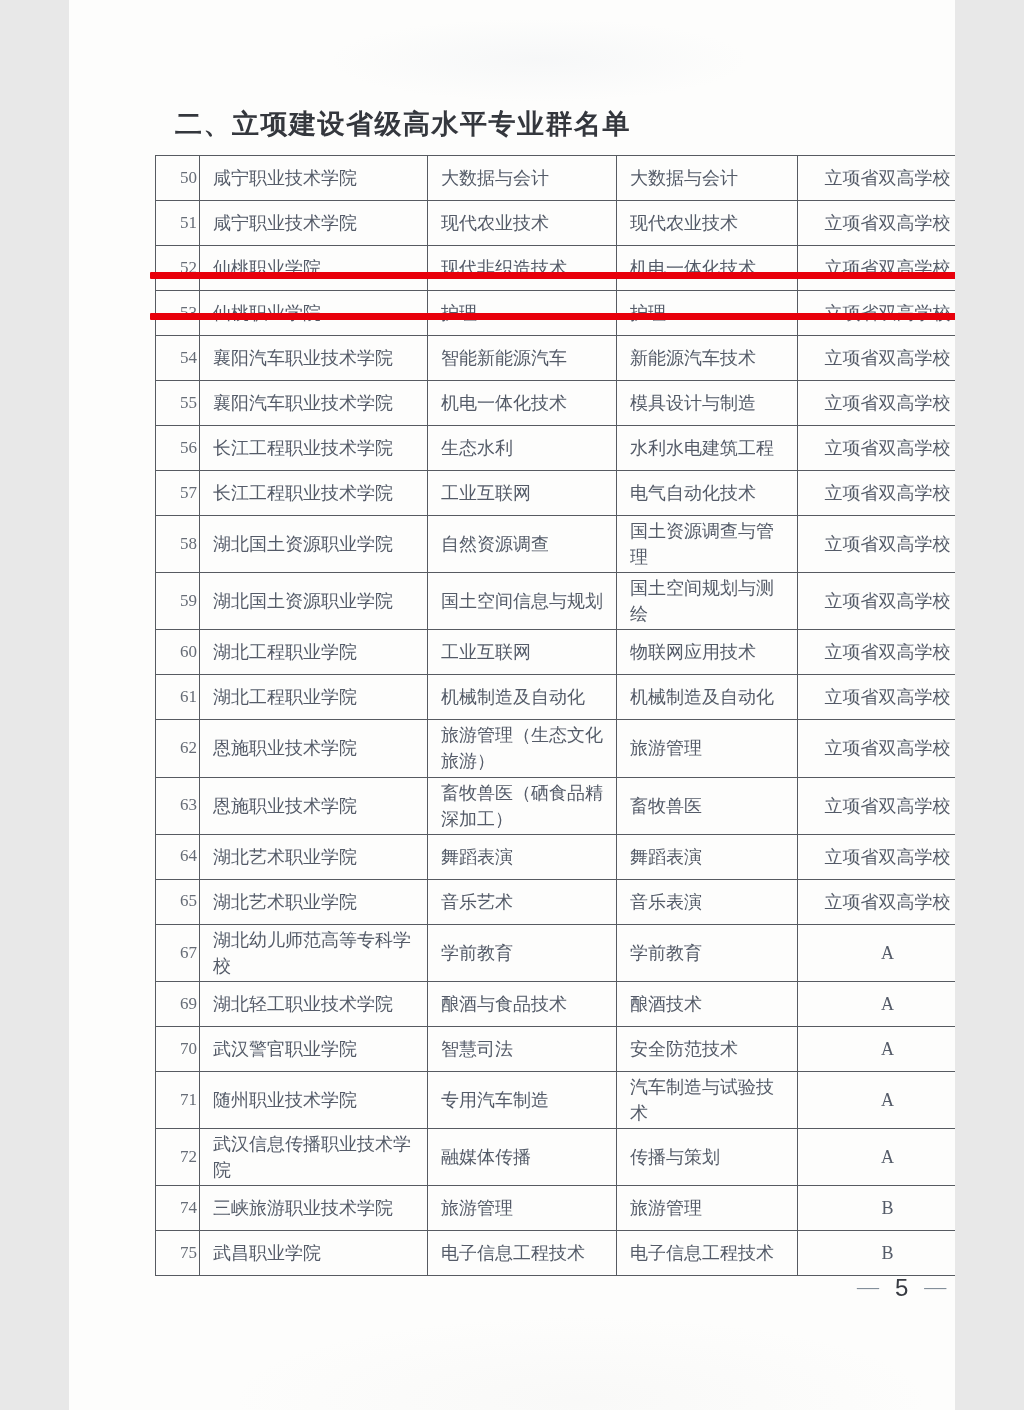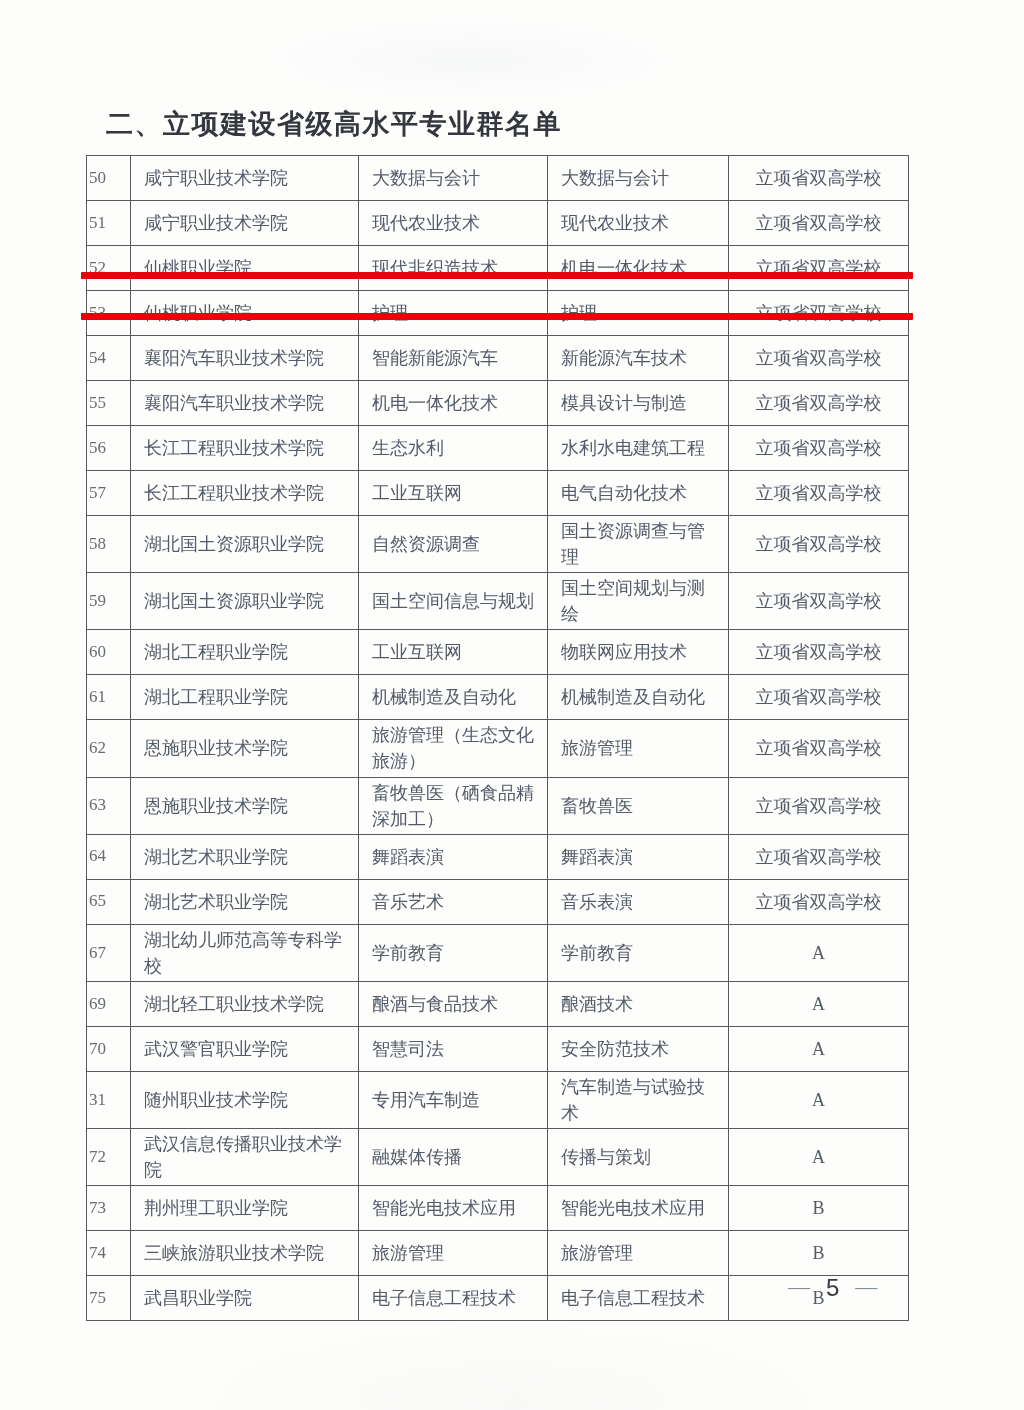--- a/index.html
+++ b/index.html
@@ -2,21 +2,21 @@
 <html><head>
 <meta charset="utf-8">
 <style>
   html, body {
     margin: 0;
     padding: 0;
     background: #e8e8e8;
   }
   .page {
     position: relative;
-    width: 1024px;
+    width: 886px;
     height: 1410px;
     margin: 0 auto;
     background: #fdfdfc;
     overflow: hidden;
     font-family: "Liberation Serif", "DejaVu Serif", serif;
   }
   
   .page::before {
     content: "";
     position: absolute;
@@ -50,21 +50,21 @@
     font-size: 18px;
     color: #545b68;
     height: 40px;
     line-height: 1.45;
     padding: 2px 8px 2px 13px;
     vertical-align: middle;
     text-align: left;
     overflow: hidden;
   }
   table.list td.col-num {
-    text-align: left;
+    text-align: right;
     padding: 2px 2px;
     color: #666c76;
     font-size: 17px;
   }
   table.list td.col-category {
     text-align: center;
     padding: 2px 20px;
   }
   .redline {
     position: absolute;
@@ -241,39 +241,32 @@
           <td class="col-category">A</td>
         </tr>
         <tr>
           <td class="col-num">70</td>
           <td class="col-school">武汉警官职业学院</td>
           <td class="col-group">智慧司法</td>
           <td class="col-major">安全防范技术</td>
           <td class="col-category">A</td>
         </tr>
         <tr>
-          <td class="col-num">31</td>
+          <td class="col-num">71</td>
           <td class="col-school">随州职业技术学院</td>
           <td class="col-group">专用汽车制造</td>
           <td class="col-major">汽车制造与试验技术</td>
           <td class="col-category">A</td>
         </tr>
         <tr>
           <td class="col-num">72</td>
           <td class="col-school">武汉信息传播职业技术学院</td>
           <td class="col-group">融媒体传播</td>
           <td class="col-major">传播与策划</td>
           <td class="col-category">A</td>
-        </tr>
-        <tr>
-          <td class="col-num">73</td>
-          <td class="col-school">荆州理工职业学院</td>
-          <td class="col-group">智能光电技术应用</td>
-          <td class="col-major">智能光电技术应用</td>
-          <td class="col-category">B</td>
         </tr>
         <tr>
           <td class="col-num">74</td>
           <td class="col-school">三峡旅游职业技术学院</td>
           <td class="col-group">旅游管理</td>
           <td class="col-major">旅游管理</td>
           <td class="col-category">B</td>
         </tr>
         <tr>
           <td class="col-num">75</td>

